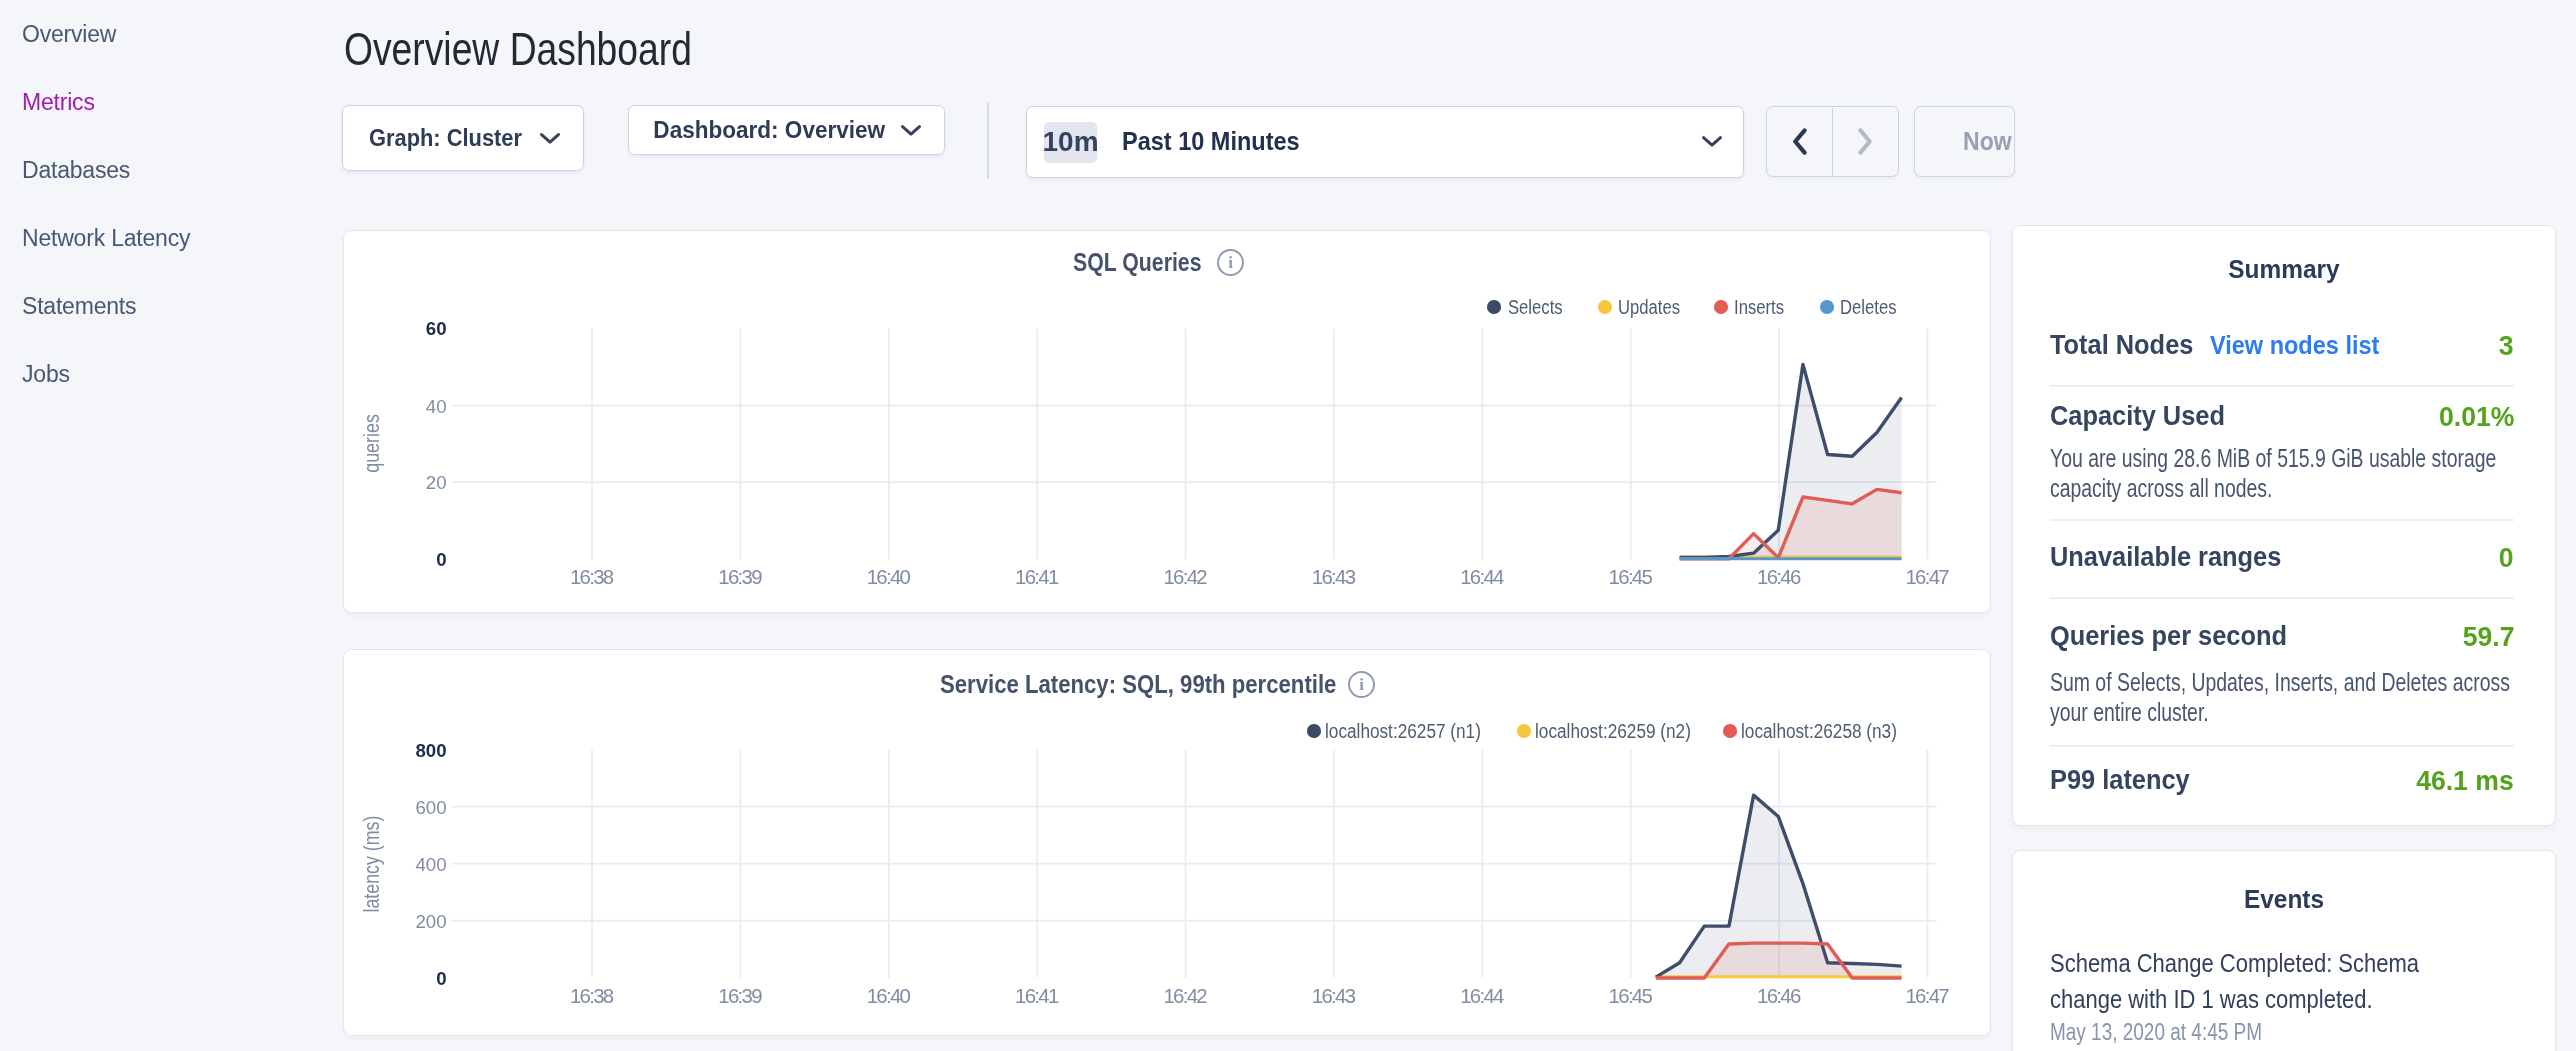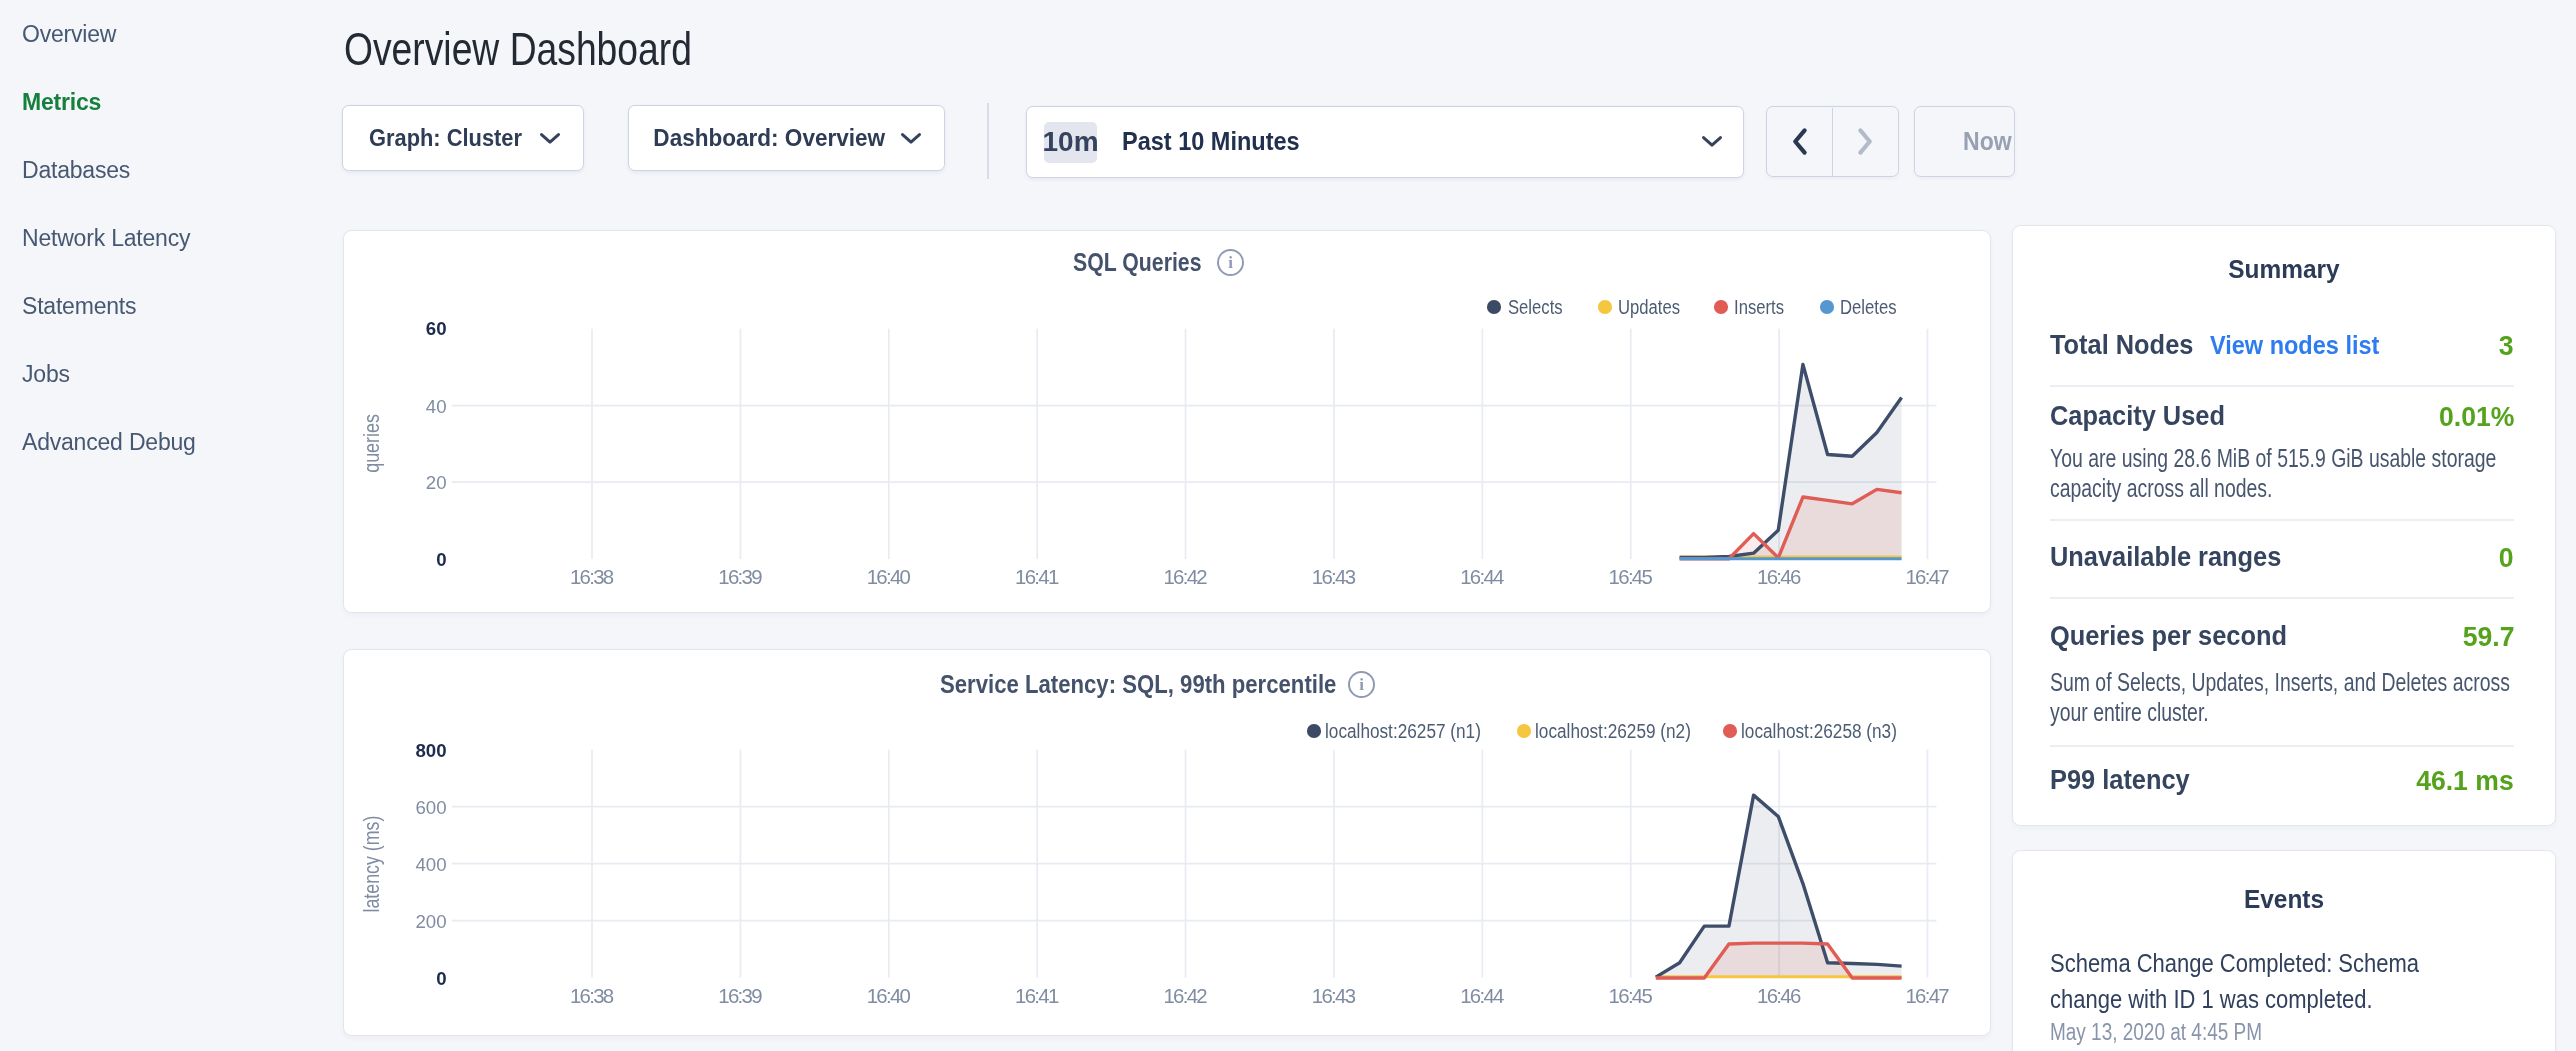--- a/index.html
+++ b/index.html
@@ -8,21 +8,21 @@
   position:relative; overflow:hidden;
   background:#f5f6fa;
   font-family:"Liberation Sans", sans-serif;
   -webkit-font-smoothing:antialiased;
 }
 .abs { position:absolute; }
 
 
 .nav { position:absolute; left:22px; top:0; }
 .nav div { height:68px; display:flex; align-items:center; font-size:23px; color:#475872; letter-spacing:-0.2px; }
-.nav .active { color:#15803d; font-weight:bold;text-align:center; }
+.nav .active { color:#a21caf; font-weight:normal;text-align:center; }
 
 
 #pageTitle { position:absolute; left:344px; top:22px; font-size:46px; color:#242a33;
   transform:scaleX(0.81); transform-origin:left top; white-space:nowrap; }
 
 
 .btn { position:absolute; background:#fff; border:1.7px solid #ccd3e3; border-radius:6.8px; box-shadow:0 1.7px 3.4px rgba(60,70,100,0.07);
   display:flex; align-items:center; justify-content:center; }
 .btn .bt { font-size:23px; font-weight:bold; color:#2e3c56; display:inline-block; }
 .chev { width:22px; height:12.8px; }
@@ -77,32 +77,31 @@
 </head>
 <body>
 
 <div class="nav">
   <div>Overview</div>
   <div class="active">Metrics</div>
   <div>Databases</div>
   <div>Network Latency</div>
   <div>Statements</div>
   <div>Jobs</div>
-  <div>Advanced Debug</div>
 </div>
 
 <div id="pageTitle">Overview Dashboard</div>
 
 <div class="btn" style="left:342px; top:105px; width:242px; height:66px; gap:12px;">
   <span class="bt" style="transform:scaleX(0.95);">Graph: Cluster</span>
   <svg class="chev" viewBox="0 0 26 15">
       <polyline points="3,3 13,12 23,3" fill="none" stroke="#35425c" stroke-width="3.5" stroke-linecap="round" stroke-linejoin="round"></polyline>
     </svg>
 </div>
-<div class="btn" style="left:628px; top:105px; width:317px; height:66px; gap:12px;">
+<div class="btn" style="left:628px; top:105px; width:317px; height:50px; gap:12px;">
   <span class="bt" style="transform:scaleX(0.98);">Dashboard: Overview</span>
   <svg class="chev" viewBox="0 0 26 15">
       <polyline points="3,3 13,12 23,3" fill="none" stroke="#35425c" stroke-width="3.5" stroke-linecap="round" stroke-linejoin="round"></polyline>
     </svg>
 </div>
 <div id="divider1"></div>
 <div class="btn" id="timeBtn">
   <span class="badge">10m</span>
   <span class="tlabel">Past 10 Minutes</span>
   <svg class="chev" viewBox="0 0 26 15">

